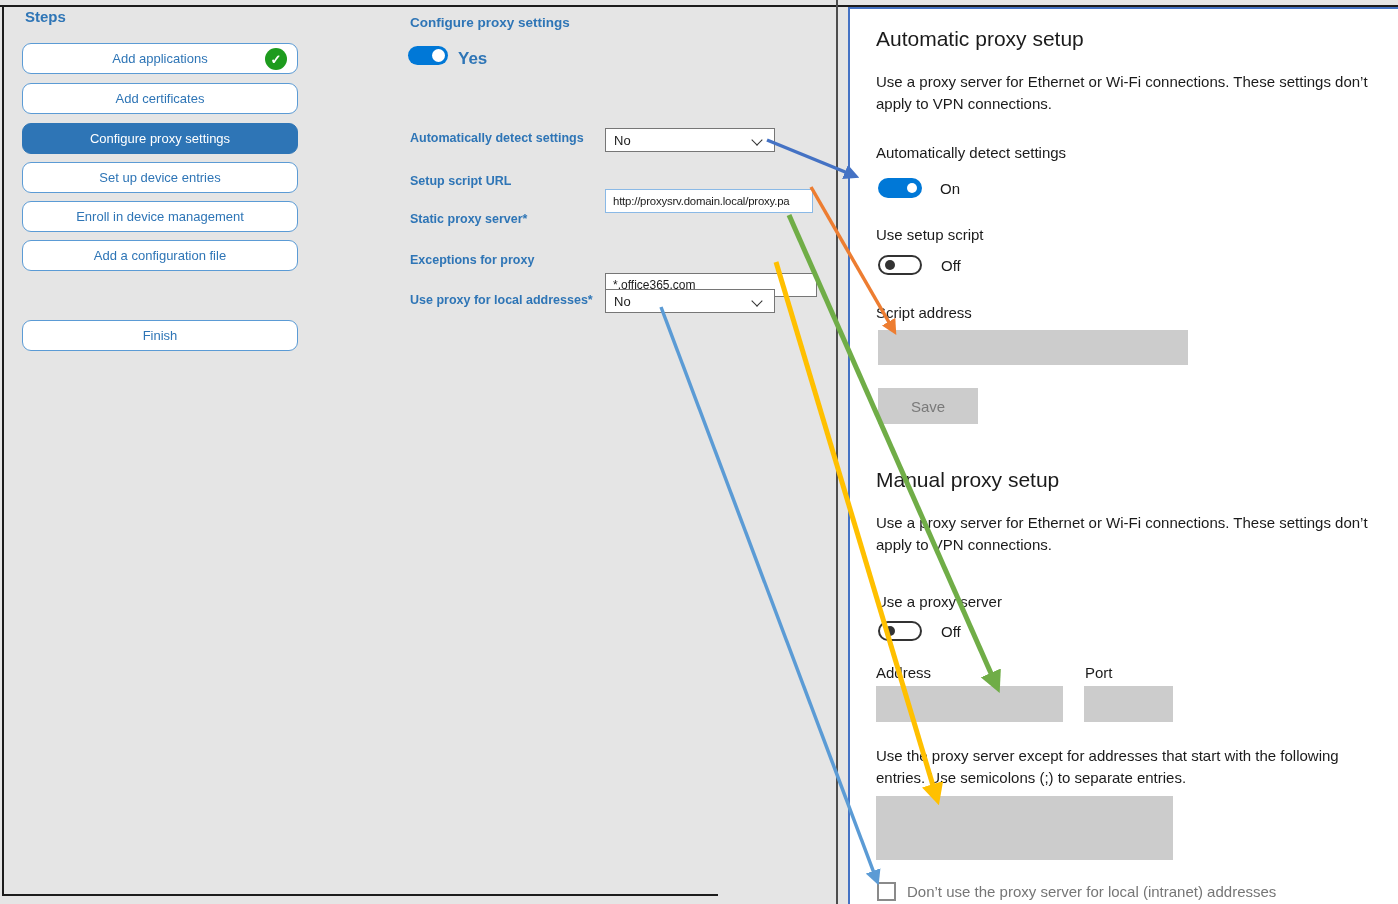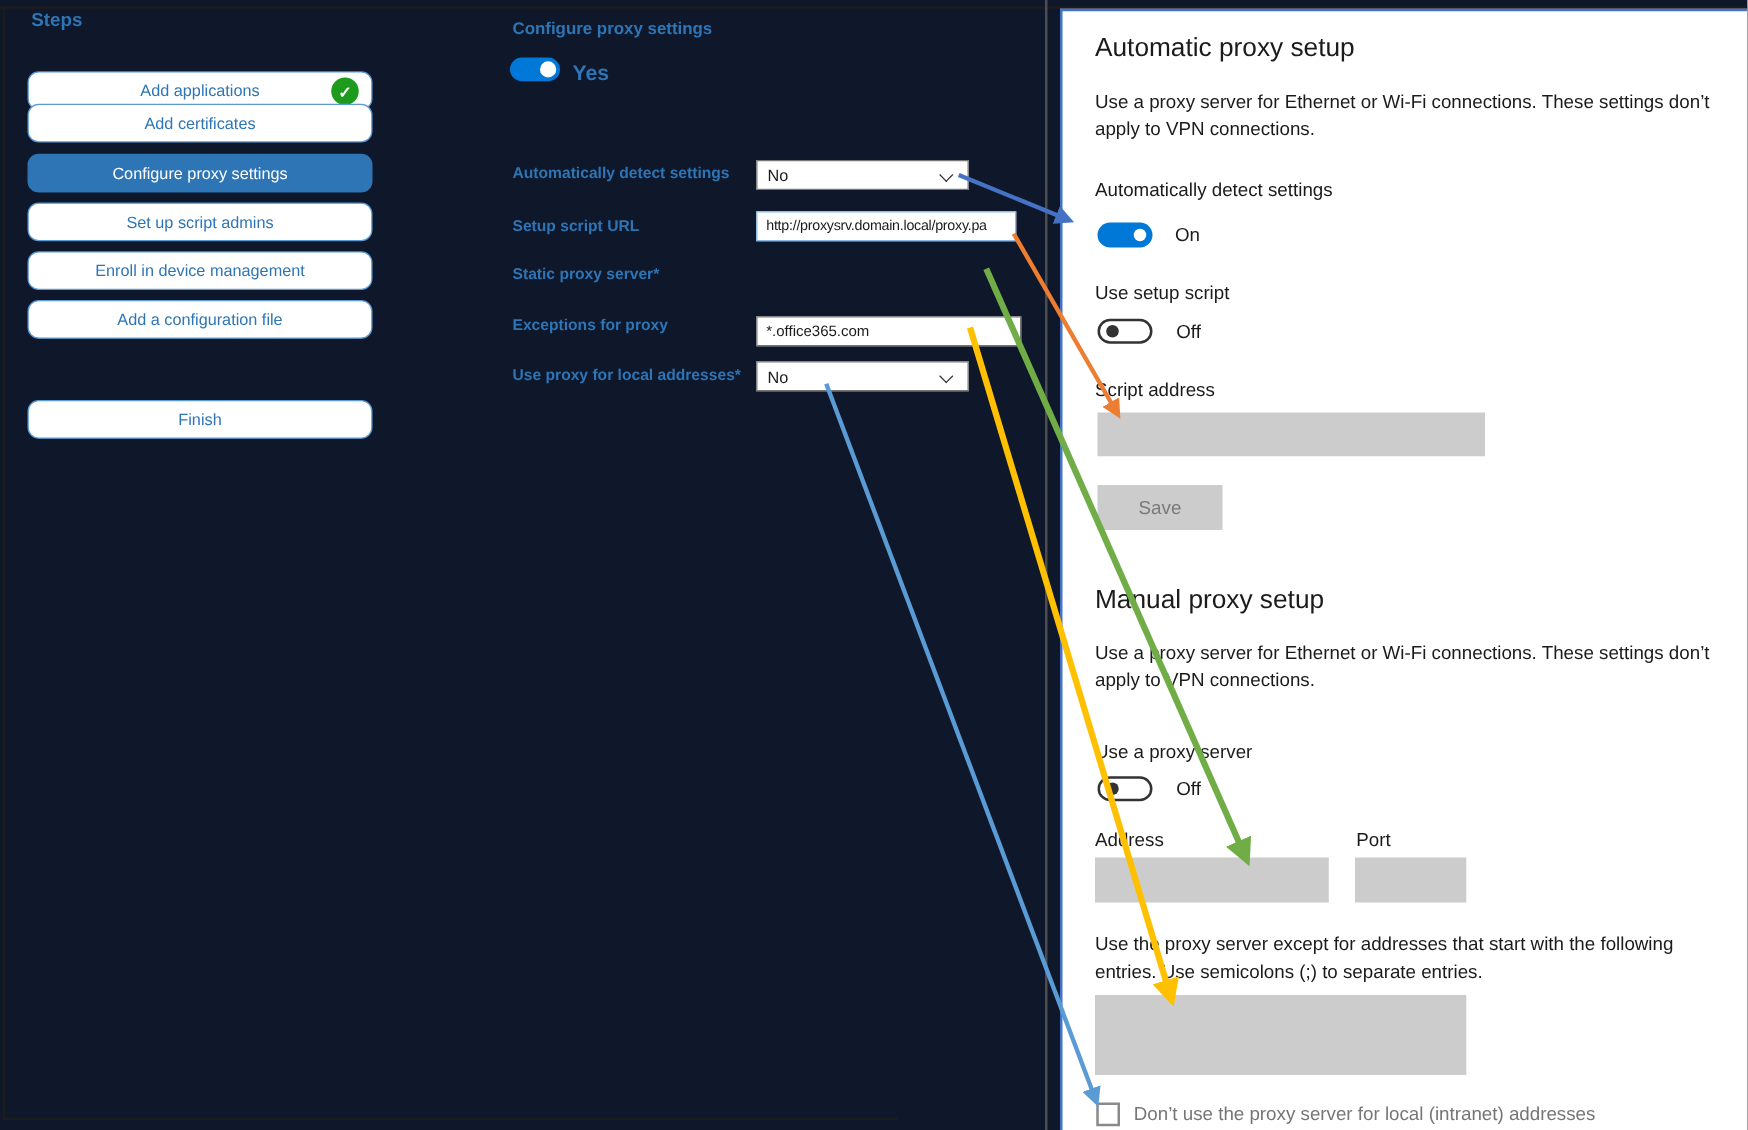--- a/index.html
+++ b/index.html
@@ -1,16 +1,16 @@
 <!DOCTYPE html>
 <html><head>
 <meta charset="utf-8">
 <style>
   html,body{margin:0;padding:0;background:#fff;}
-  .stage{position:relative;width:1398px;height:904px;background:#0f172a;overflow:hidden;
+  .stage{position:relative;width:1398px;height:904px;background:#e5e5e5;overflow:hidden;
          font-family:"Liberation Sans",sans-serif;color:#1b1b1b;}
 
   
   .frame{position:absolute;background:#1c1c1c;z-index:1;}
   .divider{position:absolute;left:836px;top:0;width:2px;height:904px;background:#4d4d4d;z-index:3;}
 
   
   .sidebar{position:absolute;left:0;top:0;width:320px;z-index:2;}
   .steps-title{position:absolute;left:25px;top:8px;font-size:15px;font-weight:bold;color:#2E75B6;margin:0;}
   .step-btn{position:absolute;left:22px;width:276px;height:31px;border:1px solid #5B9BD5;border-radius:9px;
@@ -22,21 +22,21 @@
                align-items:center;justify-content:center;}
 
   
   .form-title{position:absolute;left:410px;top:15px;font-size:13.5px;font-weight:bold;color:#2E75B6;margin:0;z-index:2;}
   .mini-toggle{position:absolute;left:408px;top:46px;width:40px;height:19px;border-radius:10px;background:#0078D7;z-index:2;cursor:pointer;}
   .mini-toggle .knob{position:absolute;right:3px;top:3px;width:13px;height:13px;border-radius:50%;background:#fff;}
   .mini-toggle-label{position:absolute;left:458px;top:49px;font-size:17px;font-weight:600;color:#2E75B6;z-index:2;}
 
   .f-label{position:absolute;left:410px;font-size:12.5px;font-weight:600;color:#2E75B6;z-index:2;}
   .f-input{position:absolute;left:605px;height:24px;border:1px solid #767676;background:#fff;
-           font-family:"Liberation Sans",sans-serif;font-size:12px;color:#1b1b1b;padding:0 7px;box-sizing:border-box;z-index:2;}
+           font-family:"Liberation Sans",sans-serif;font-size:12px;color:#1b1b1b;padding:0 7px;box-sizing:border-box;z-index:2;margin-top:20px;}
   .f-input.focused{border:1px solid #8AB9E6;font-size:11.4px;letter-spacing:-0.2px;}
   .f-select{position:absolute;left:605px;width:170px;height:24px;border:1px solid #767676;background:#fff;
             font-size:13px;color:#1b1b1b;display:flex;align-items:center;padding-left:8px;box-sizing:border-box;z-index:2;cursor:pointer;}
   .chev{position:absolute;right:13px;top:7px;width:7px;height:7px;border-right:1.6px solid #333;
         border-bottom:1.6px solid #333;transform:rotate(45deg);}
 
   
   .panel{position:absolute;left:848px;top:7px;width:550px;height:897px;background:#fff;
          border-left:2px solid #4472C4;border-top:2px solid #4472C4;z-index:2;box-sizing:border-box;}
   .panel .abs{position:absolute;left:26px;}
@@ -64,32 +64,32 @@
 <div class="stage">
 
   <div class="frame" style="left:0;top:5px;width:1398px;height:2px;"></div>
   <div class="frame" style="left:2px;top:5px;width:2px;height:891px;"></div>
   <div class="frame" style="left:2px;top:894px;width:716px;height:2px;"></div>
   <div class="divider"></div>
 
   <div class="sidebar">
     <h2 class="steps-title">Steps</h2>
 
-    <div class="step-btn" style="top:57px;text-align:center;">
+    <div class="step-btn" style="top:43px;text-align:center;">
       <span>Add applications</span>
       <span class="check-badge">✓</span>
     </div>
     <div class="step-btn" style="top:83px;">
       <span>Add certificates</span>
     </div>
     <div class="step-btn active" style="top:123px;">
       <span>Configure proxy settings</span>
     </div>
     <div class="step-btn" style="top:162px;">
-      <span>Set up script admins</span>
+      <span>Set up device entries</span>
     </div>
     <div class="step-btn" style="top:201px;">
       <span>Enroll in device management</span>
     </div>
     <div class="step-btn" style="top:240px;">
       <span>Add a configuration file</span>
     </div>
     <div class="step-btn" style="top:279px;margin-top:41px;">
       <span>Finish</span>
     </div>

